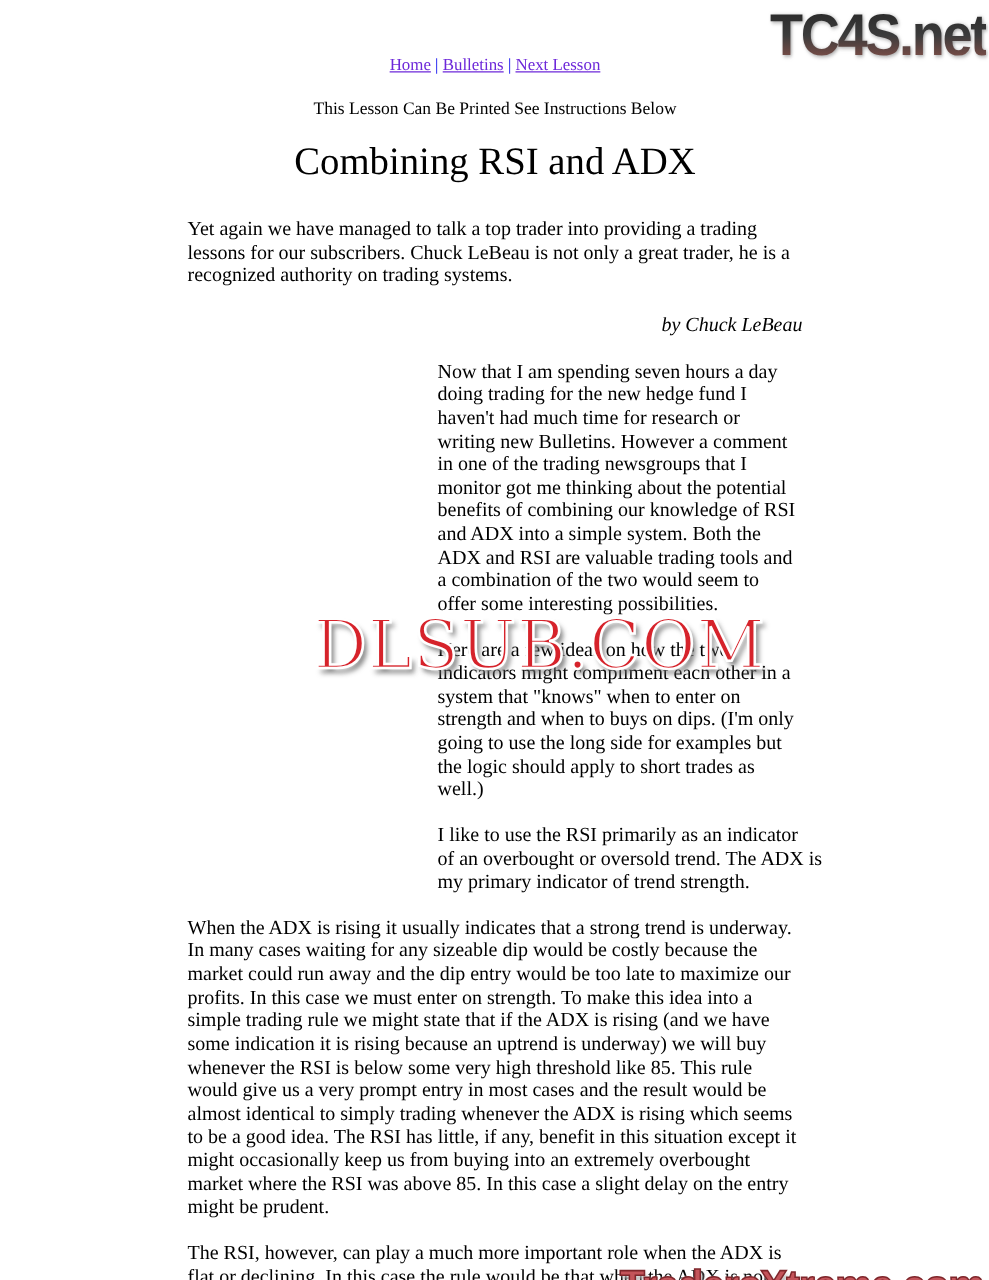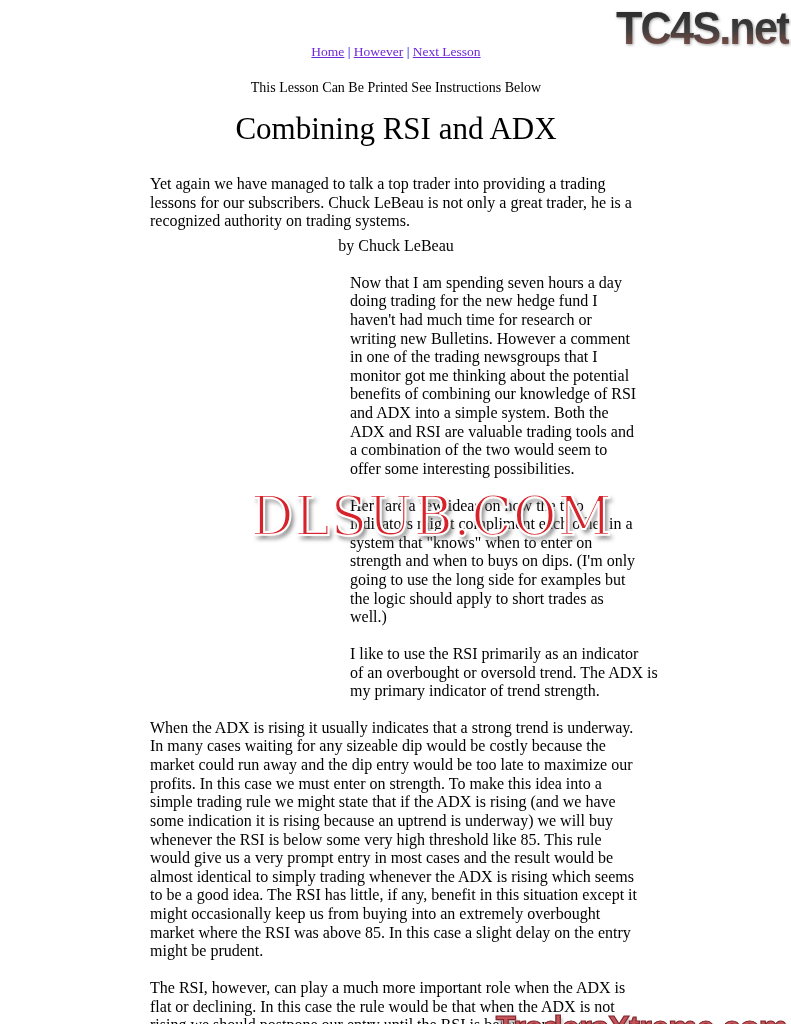--- a/index.html
+++ b/index.html
@@ -53,21 +53,21 @@
   h1.title {
     text-align: center;
     font-size: 31px;
     font-weight: normal;
     margin-top: 15px;
     letter-spacing: 0px;
   }
 
   .intro { margin-top: 28px; }
 
-  .byline { text-align: center; margin-top: 6px; }
+  .byline { text-align: right; margin-top: 21px; font-style: italic; }
 
   .quote { margin-left: 200px; width: 292px; }
   .quote p { margin-top: 18px; }
   .quote .fixed-line { white-space: nowrap; }
 
   .bodytext p { margin-top: 18px; }
   .bodytext { margin-top: 5px; }
 
   
   .watermark {
@@ -106,21 +106,21 @@
 
 <div class="page">
 
   <div class="logo-top">TC4S.net</div>
 
   <div class="main">
 
     <div class="nav">
       <a href="#">Home</a>
       <span class="sep">|</span>
-      <a href="#">However</a>
+      <a href="#">Bulletins</a>
       <span class="sep">|</span>
       <a href="#">Next Lesson</a>
     </div>
 
     <div class="notice">This Lesson Can Be Printed See Instructions Below</div>
 
     <h1 class="title">Combining RSI and ADX</h1>
 
     <p class="intro">Yet again we have managed to talk a top trader into providing a trading lessons for our subscribers. Chuck LeBeau is not only a great trader, he is a recognized authority on trading systems.</p>
 

